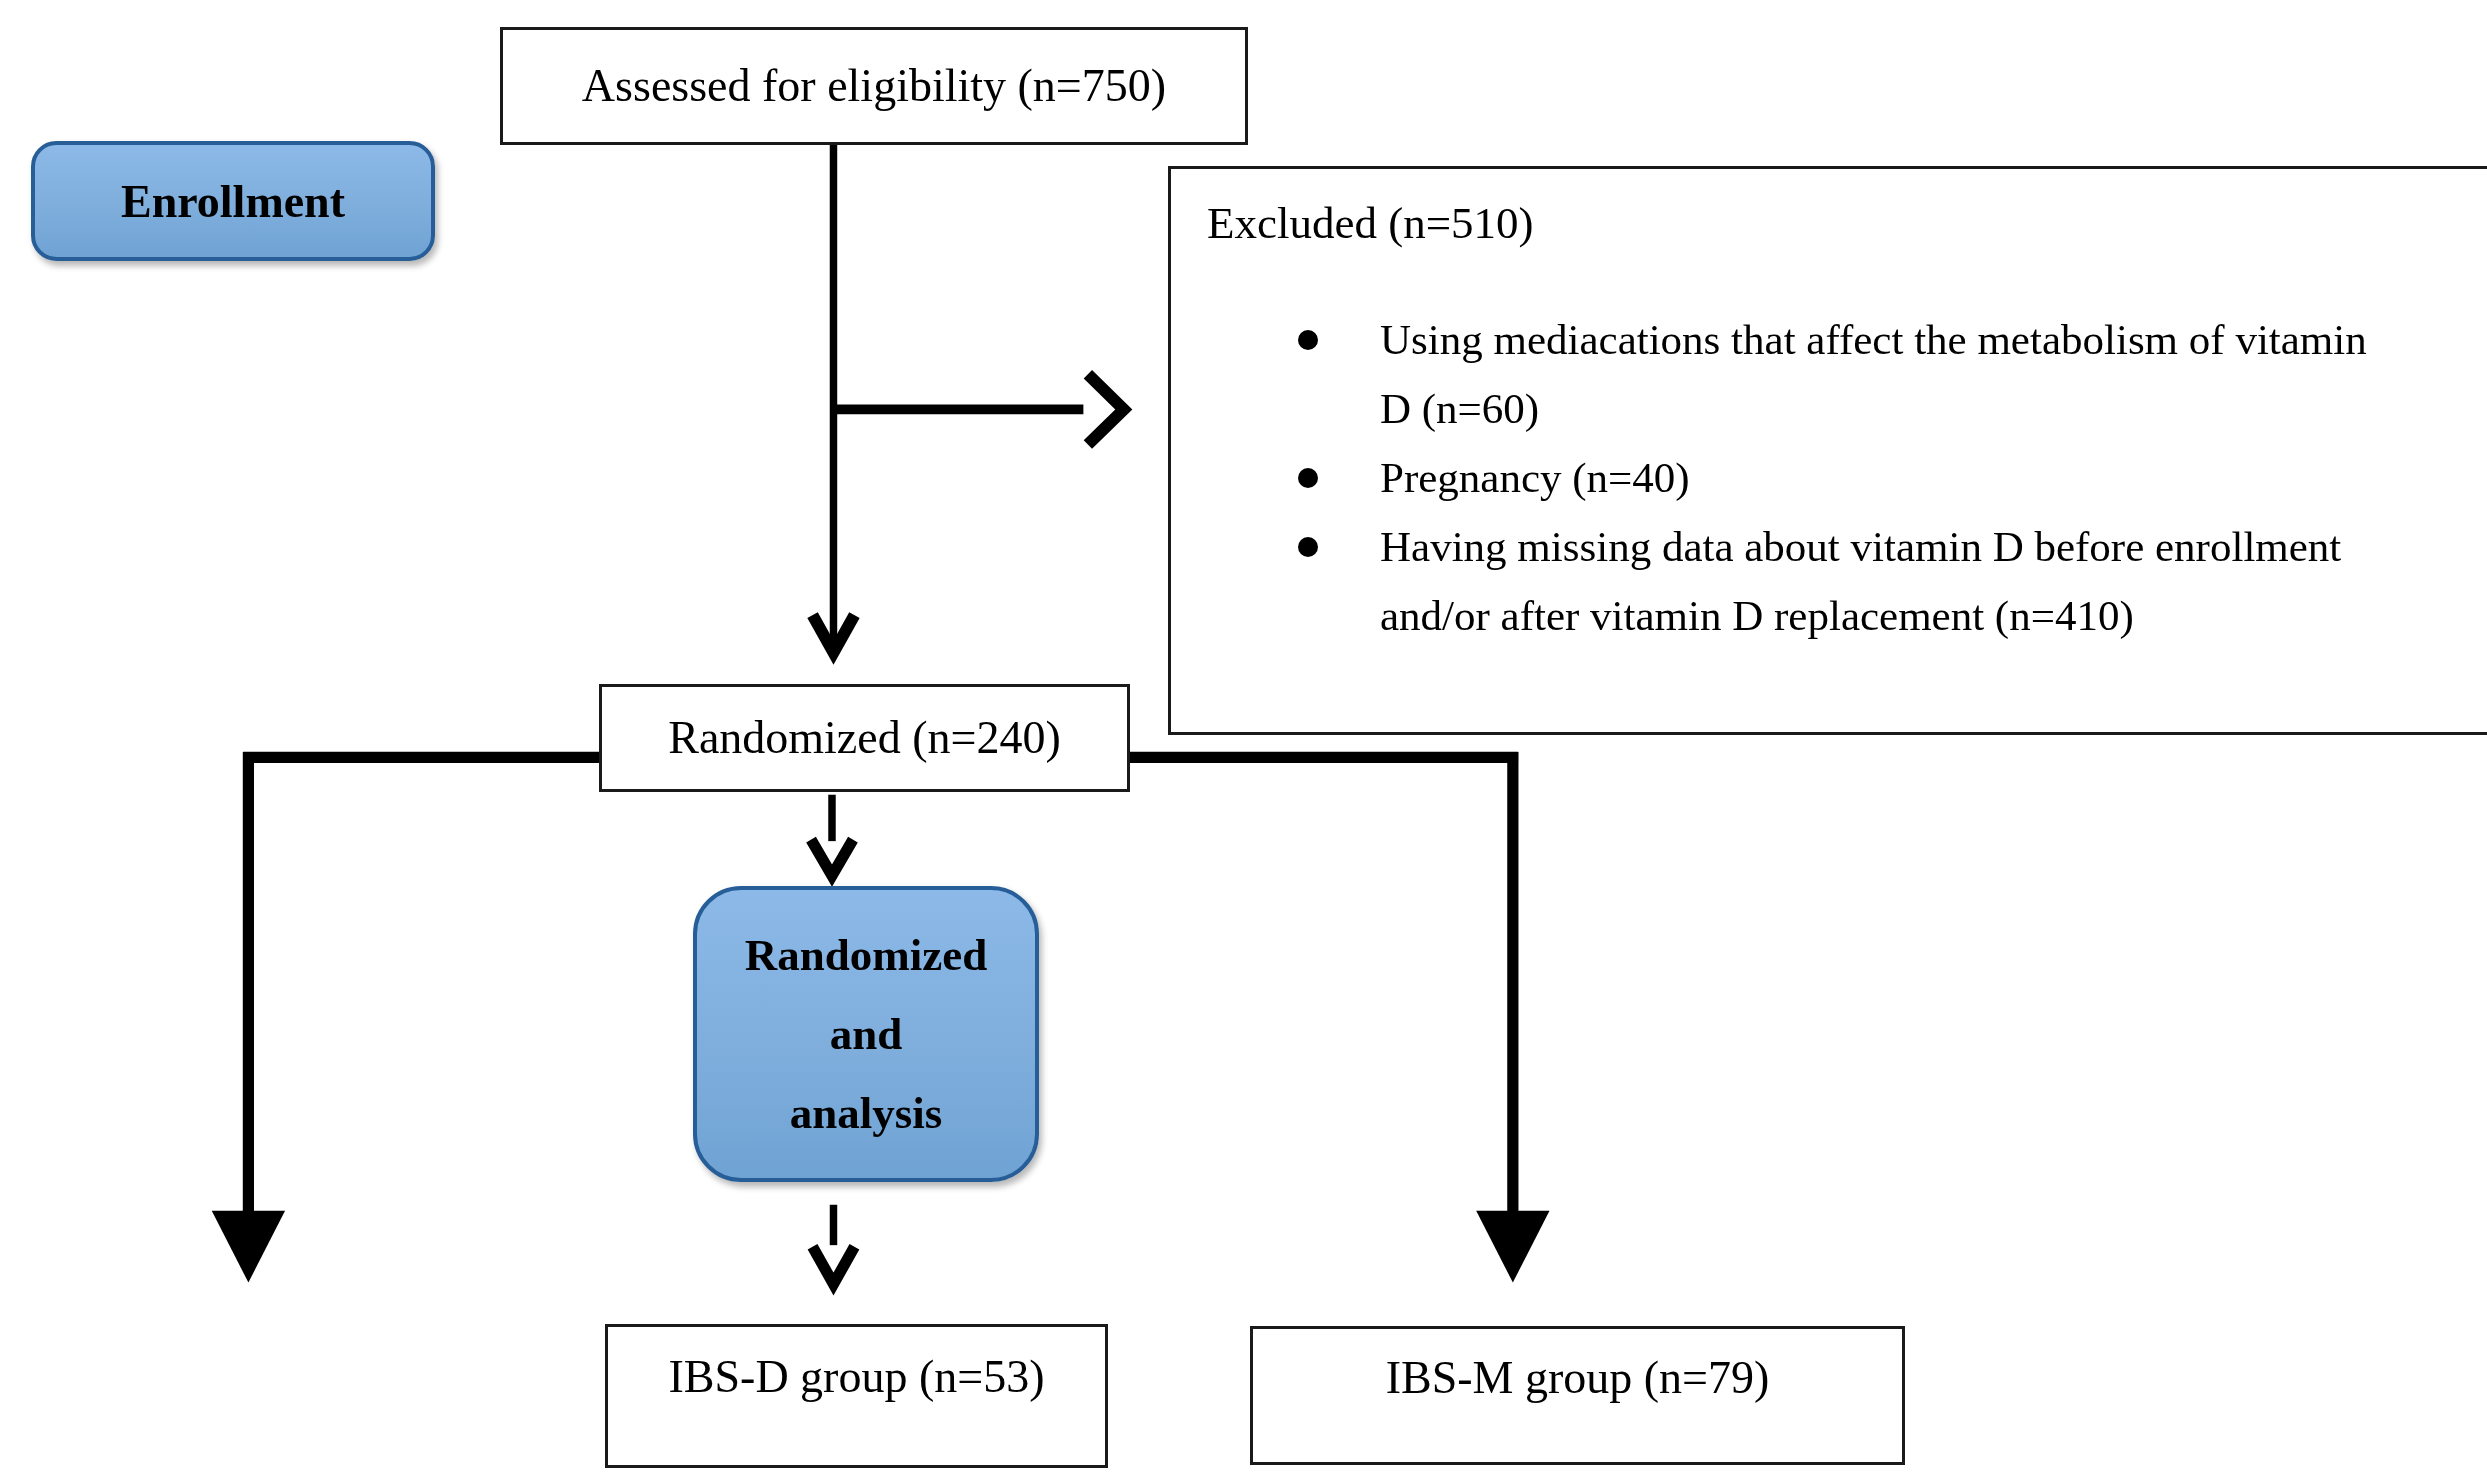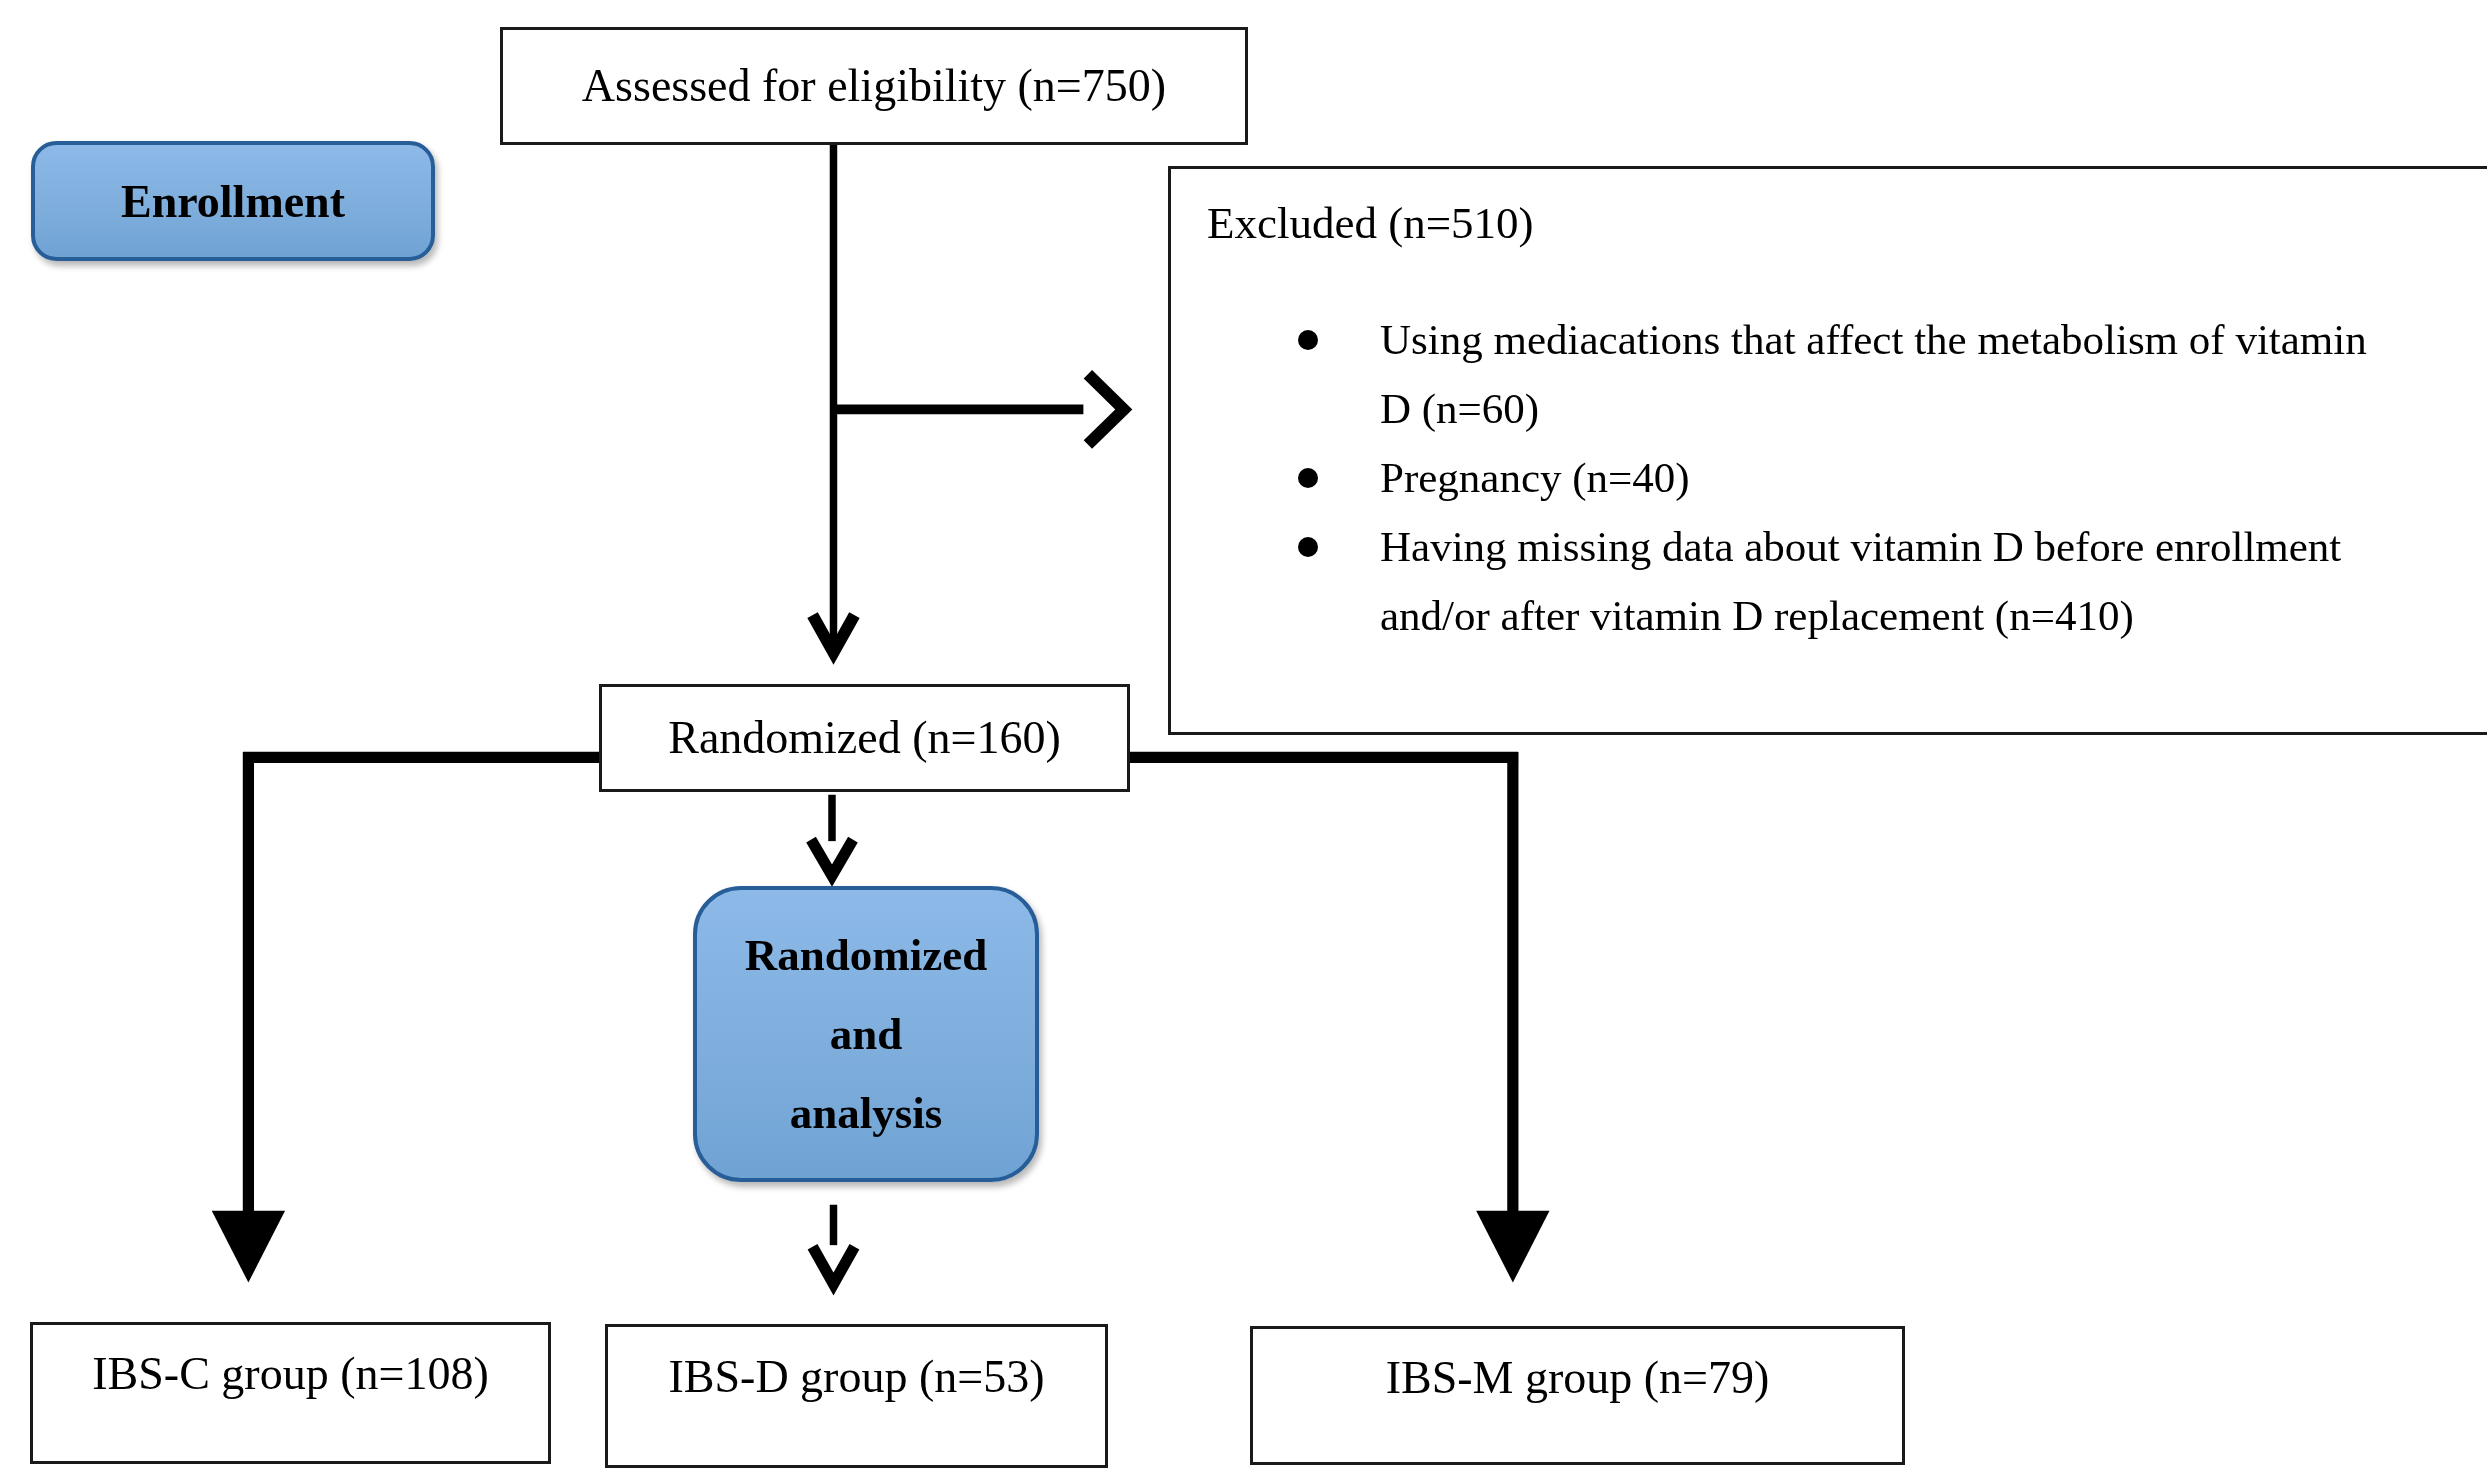--- a/index.html
+++ b/index.html
@@ -120,32 +120,29 @@
         <span class="bullet-text">Pregnancy (n=40)</span>
       </li>
       <li>
         <span class="bullet-dot"></span>
         <span class="bullet-text">Having missing data about vitamin D before enrollment and/or after vitamin D replacement (n=410)</span>
       </li>
     </ul>
   </div>
 
   <div id="randomized-box" class="node">
-    <span>Randomized (n=160)</span>
+    <span>Randomized (n=240)</span>
   </div>
 
   <div id="allocation-box" class="stage">
     <span class="alloc-line">Randomized</span>
     <span class="alloc-line">and</span>
     <span class="alloc-line">analysis</span>
   </div>
 
-  <div id="group-ibs-c" class="node">
-    <span>IBS-C group (n=108)</span>
-  </div>
 
   <div id="group-ibs-d" class="node">
     <span>IBS-D group (n=53)</span>
   </div>
 
   <div id="group-ibs-m" class="node">
     <span>IBS-M group (n=79)</span>
   </div>
 
 </div>

